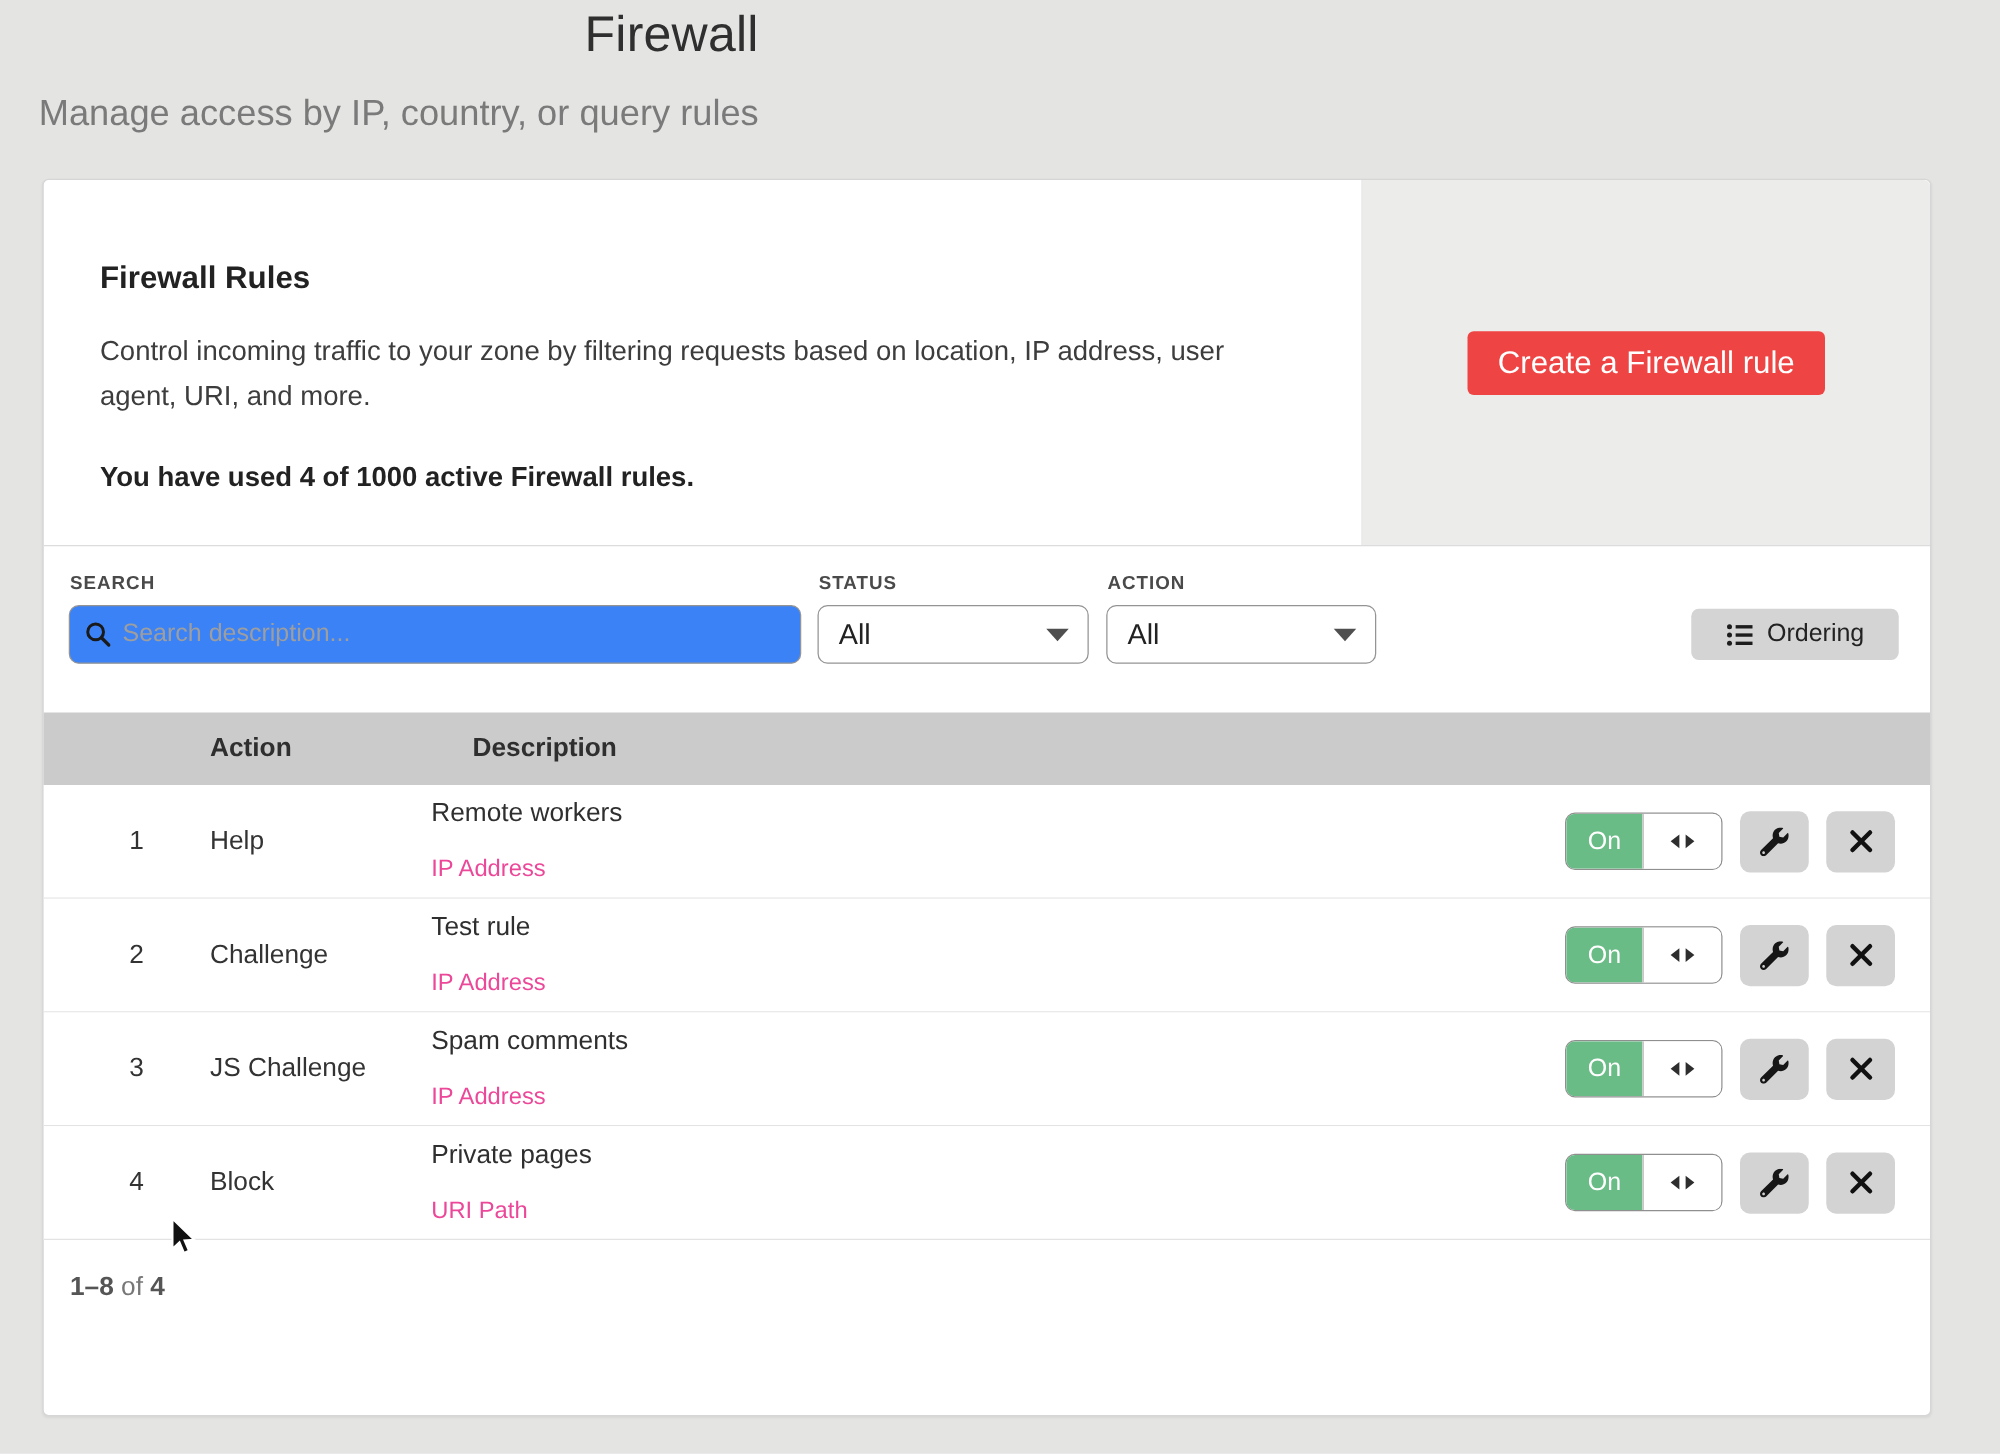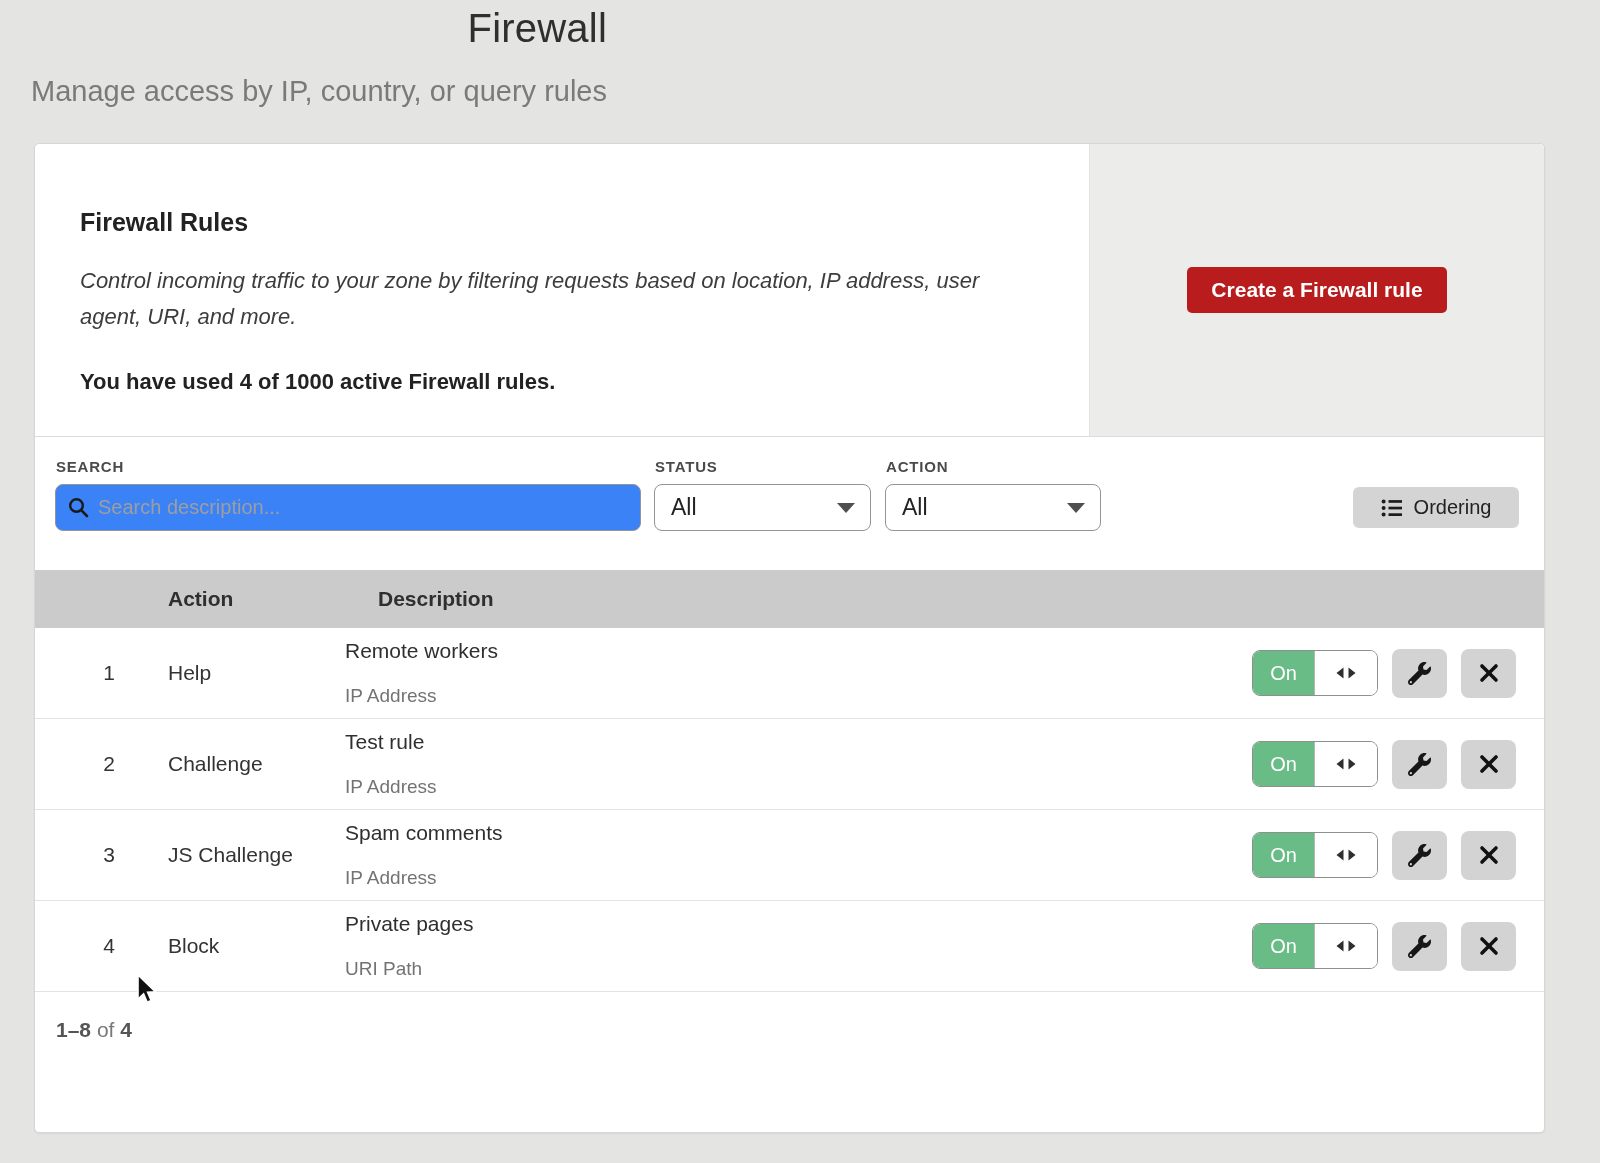--- a/index.html
+++ b/index.html
@@ -20,29 +20,29 @@
   
   .card {
     position:absolute; left:34px; top:143px; width:1511px; height:990px;
     background:#fff; border:1px solid #d6d6d6; border-radius:5px;
     box-shadow:0 1px 2px rgba(0,0,0,.06);
   }
 
   .card-top { display:flex; height:293px; border-bottom:1px solid #dcdcdc; }
   .card-top-left { flex:1; padding:64px 60px 0 45px; }
   .card-heading { font-size:25px; font-weight:700; color:#222; }
-  .card-desc { margin-top:26px; font-size:22px; line-height:36px; color:#3d3d3d; max-width:950px;font-style:italic; }
+  .card-desc { margin-top:26px; font-size:22px; line-height:36px; color:#3d3d3d; max-width:950px; }
   .card-usage { margin-top:34px; font-size:22px; font-weight:700; color:#222; }
   .card-top-right {
     width:455px; background:#ececeb; border-left:1px solid #e2e2e2;
     border-radius:0 5px 0 0; display:flex; align-items:center; justify-content:center;
   }
   .btn-primary {
-    background:#b91c1c; color:#fff; border:none; border-radius:5px;
-    font-family:inherit; font-size:21px; font-weight:700;
+    background:#ef4444; color:#fff; border:none; border-radius:5px;
+    font-family:inherit; font-size:25px; font-weight:400;
     padding:11px 24px; cursor:pointer;
   }
 
   
   .filters { position:relative; height:133px; }
   .filter-label {
     position:absolute; top:21px; font-size:15px; font-weight:700;
     letter-spacing:.8px; color:#4a4a4a;
   }
   .lbl-search { left:21px; }
@@ -81,21 +81,21 @@
   
   .table-header {
     height:58px; background:#cbcbcb; display:flex; align-items:center;
     font-size:21px; font-weight:700; color:#2f2f2f;
   }
   .row { height:91px; display:flex; align-items:center; border-bottom:1px solid #e3e3e3; background:#fff; }
   .col-num { width:100px; text-align:right; font-size:21px; color:#333; padding-right:20px; }
   .col-action { width:177px; margin-left:33px; font-size:21px; color:#333; }
   .col-desc { flex:1; }
   .desc-title { font-size:21px; color:#2f2f2f; }
-  .desc-sub { margin-top:22px; font-size:19px; color:#737373; }
+  .desc-sub { margin-top:22px; font-size:19px; color:#ec4899; }
   .th-action { width:177px; margin-left:133px; }
   .th-desc { flex:1; margin-left:33px; }
 
   .col-controls { display:flex; align-items:center; gap:14px; margin-right:28px; }
   .toggle {
     display:flex; width:126px; height:46px; border-radius:8px; overflow:hidden;
     border:1px solid #8f8f8f; cursor:pointer; background:#fff;
   }
   .toggle-on {
     width:61px; background:#6abc87; color:#fff; font-size:20px;

